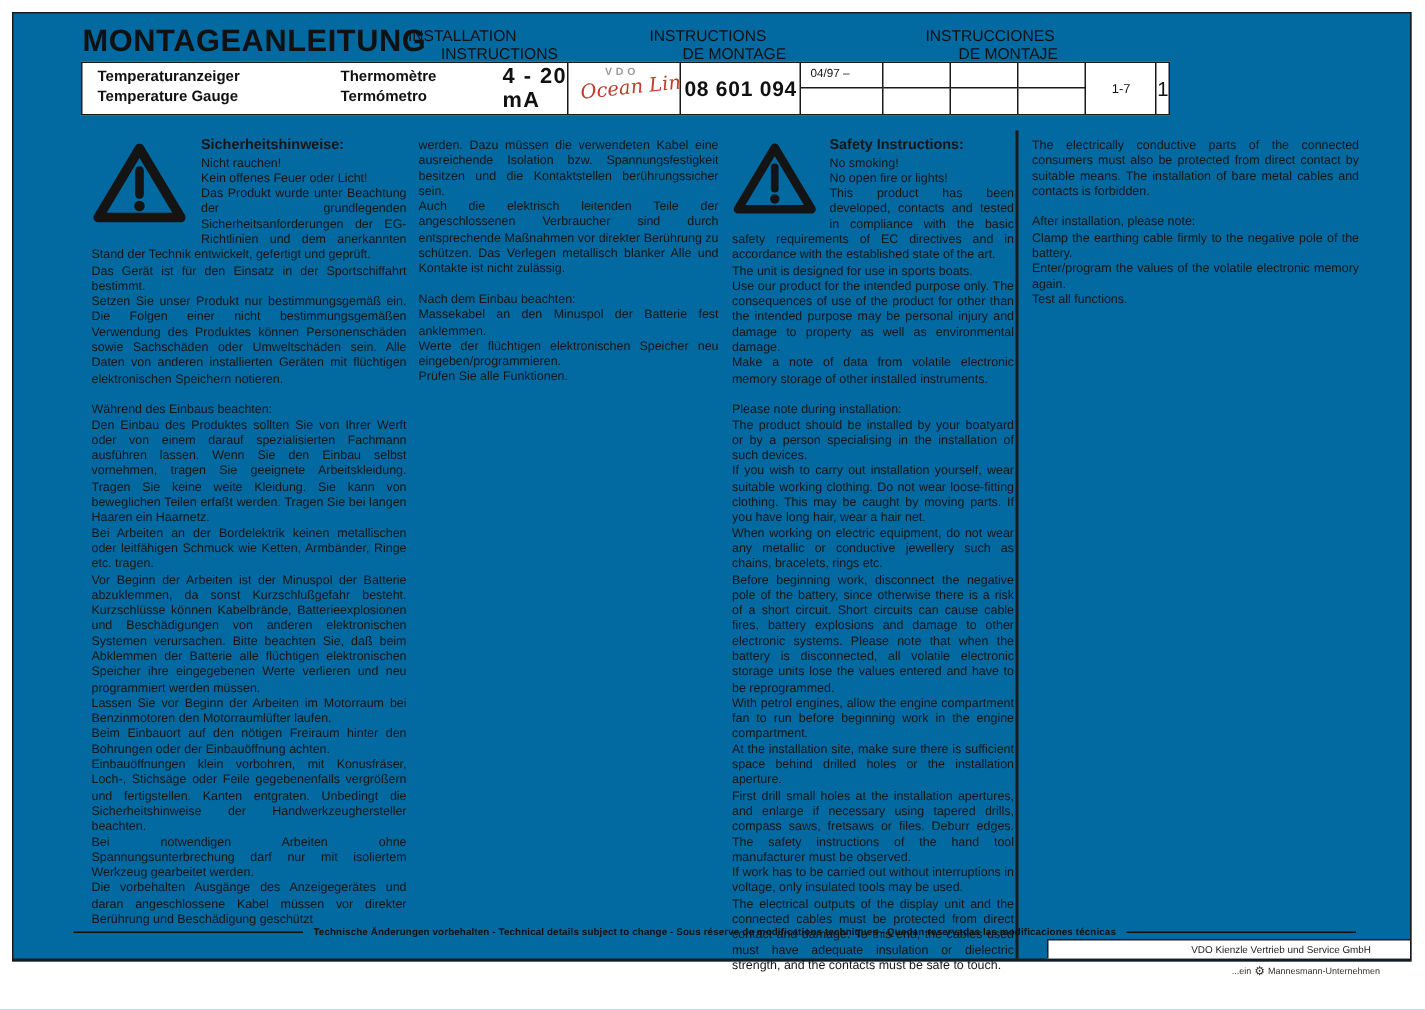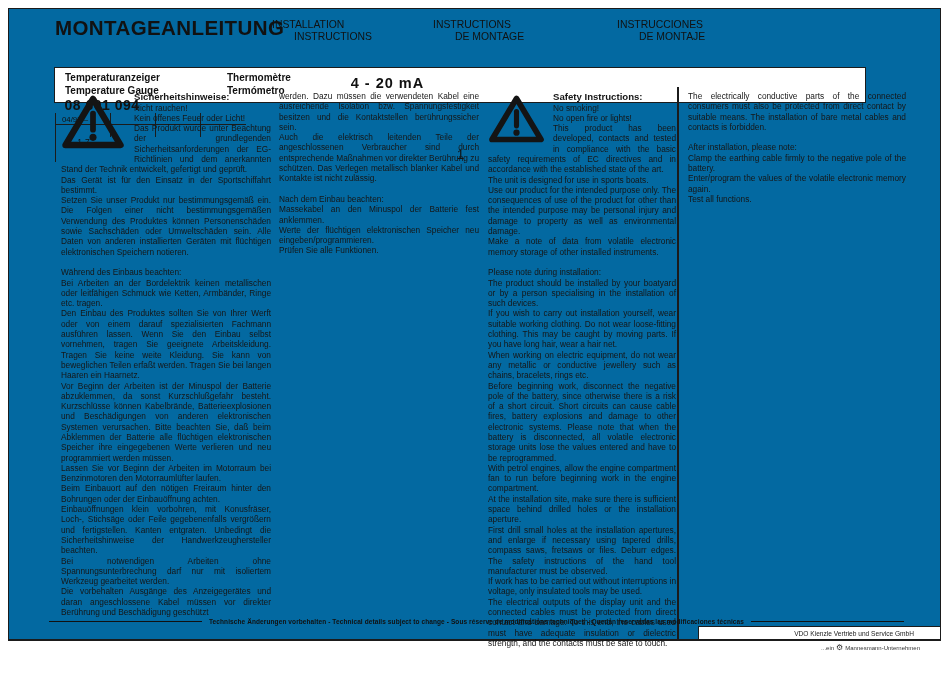--- a/index.html
+++ b/index.html
@@ -10,22 +10,22 @@
 
   
   .h-title { position:absolute; left:46px; top:7px; font-size:20.5px; font-weight:bold;
              letter-spacing:.4px; color:#111; white-space:nowrap; }
   .h-block { position:absolute; top:10px; font-size:10.4px; font-weight:normal; line-height:12px;
              color:#111; white-space:nowrap; }
   .h-en { left:263px; } .h-fr { left:424px; } .h-es { left:608px; }
   .h-l2 { padding-left:22px; }
 
   
-  .ptable { position:absolute; left:45px; top:58px; width:812px; height:36px;
-            border:1.5px solid #1b1b1b; display:flex; background:#fff;flex-direction:column; }
+  .ptable { position:absolute; left:45px; top:32px; width:726px; height:36px;
+            border:1.5px solid #1b1b1b; display:flex; background:#fff; }
   .c-left { width:385px; display:flex; }
   .names { font-size:10px; font-weight:bold; line-height:12.5px; padding-top:4px; color:#111; }
   .n1 { width:172px; padding-left:10px; }
   .n2 { width:108px; }
   .c-signal { flex:1; display:flex; align-items:center; justify-content:center;
               font-size:14.5px; font-weight:bold; letter-spacing:1px; color:#111; }
   .c-vdo { width:90px; border-left:1.2px solid #1b1b1b; border-right:1.2px solid #1b1b1b;
            position:relative; overflow:hidden; }
   .vdo-word { position:absolute; left:24px; top:3px; font-size:7px; font-weight:bold;
               letter-spacing:2.5px; color:#9a9a9a; }
@@ -138,35 +138,35 @@
       <div class="alert-line">Nicht rauchen!</div>
       <div class="alert-line">Kein offenes Feuer oder Licht!</div>
       <p class="para">Das Produkt wurde unter Beachtung der grundlegenden Sicherheitsanforderungen der EG-Richtlinien und dem anerkannten Stand der Technik entwickelt, gefertigt und geprüft.</p>
     </div>
     <div>
         <p class="para">Das Gerät ist für den Einsatz in der Sportschiffahrt bestimmt.</p>
         <p class="para">Setzen Sie unser Produkt nur bestimmungsgemäß ein. Die Folgen einer nicht bestimmungsgemäßen Verwendung des Produktes können Personenschäden sowie Sachschäden oder Umweltschäden sein. Alle Daten von anderen installierten Geräten mit flüchtigen elektronischen Speichern notieren.</p>
       </div>
     <p class="para subhead">Während des Einbaus beachten:</p>
     <div>
+        <p class="para">Den Einbau des Produktes sollten Sie von Ihrer Werft oder von einem darauf spezialisierten Fachmann ausführen lassen. Wenn Sie den Einbau selbst vornehmen, tragen Sie geeignete Arbeitskleidung. Tragen Sie keine weite Kleidung. Sie kann von beweglichen Teilen erfaßt werden. Tragen Sie bei langen Haaren ein Haarnetz.</p>
         <p class="para">Bei Arbeiten an der Bordelektrik keinen metallischen oder leitfähigen Schmuck wie Ketten, Armbänder, Ringe etc. tragen.</p>
-        <p class="para">Den Einbau des Produktes sollten Sie von Ihrer Werft oder von einem darauf spezialisierten Fachmann ausführen lassen. Wenn Sie den Einbau selbst vornehmen, tragen Sie geeignete Arbeitskleidung. Tragen Sie keine weite Kleidung. Sie kann von beweglichen Teilen erfaßt werden. Tragen Sie bei langen Haaren ein Haarnetz.</p>
         <p class="para">Vor Beginn der Arbeiten ist der Minuspol der Batterie abzuklemmen, da sonst Kurzschlußgefahr besteht. Kurzschlüsse können Kabelbrände, Batterieexplosionen und Beschädigungen von anderen elektronischen Systemen verursachen. Bitte beachten Sie, daß beim Abklemmen der Batterie alle flüchtigen elektronischen Speicher ihre eingegebenen Werte verlieren und neu programmiert werden müssen.</p>
         <p class="para">Lassen Sie vor Beginn der Arbeiten im Motorraum bei Benzinmotoren den Motorraumlüfter laufen.</p>
         <p class="para">Beim Einbauort auf den nötigen Freiraum hinter den Bohrungen oder der Einbauöffnung achten.</p>
         <p class="para">Einbauöffnungen klein vorbohren, mit Konusfräser, Loch-, Stichsäge oder Feile gegebenenfalls vergrößern und fertigstellen. Kanten entgraten. Unbedingt die Sicherheitshinweise der Handwerkzeughersteller beachten.</p>
         <p class="para">Bei notwendigen Arbeiten ohne Spannungsunterbrechung darf nur mit isoliertem Werkzeug gearbeitet werden.</p>
         <p class="para">Die vorbehalten Ausgänge des Anzeigegerätes und daran angeschlossene Kabel müssen vor direkter Berührung und Beschädigung geschützt</p>
       </div>
   </div>
 
   <div class="col col2" lang="de">
     <div>
         <p class="para">werden. Dazu müssen die verwendeten Kabel eine ausreichende Isolation bzw. Spannungsfestigkeit besitzen und die Kontaktstellen berührungssicher sein.</p>
-        <p class="para">Auch die elektrisch leitenden Teile der angeschlossenen Verbraucher sind durch entsprechende Maßnahmen vor direkter Berührung zu schützen. Das Verlegen metallisch blanker Kabel und Kontakte ist nicht zulässig.</p>
+        <p class="para">Auch die elektrisch leitenden Teile der angeschlossenen Verbraucher sind durch entsprechende Maßnahmen vor direkter Berührung zu schützen. Das Verlegen metallisch blanker Alle und Kontakte ist nicht zulässig.</p>
       </div>
     <p class="para subhead">Nach dem Einbau beachten:</p>
     <div>
         <p class="para">Massekabel an den Minuspol der Batterie fest anklemmen.</p>
         <p class="para">Werte der flüchtigen elektronischen Speicher neu eingeben/programmieren.</p>
         <p class="para">Prüfen Sie alle Funktionen.</p>
       </div>
   </div>
 
   <div class="col col3" lang="en">

